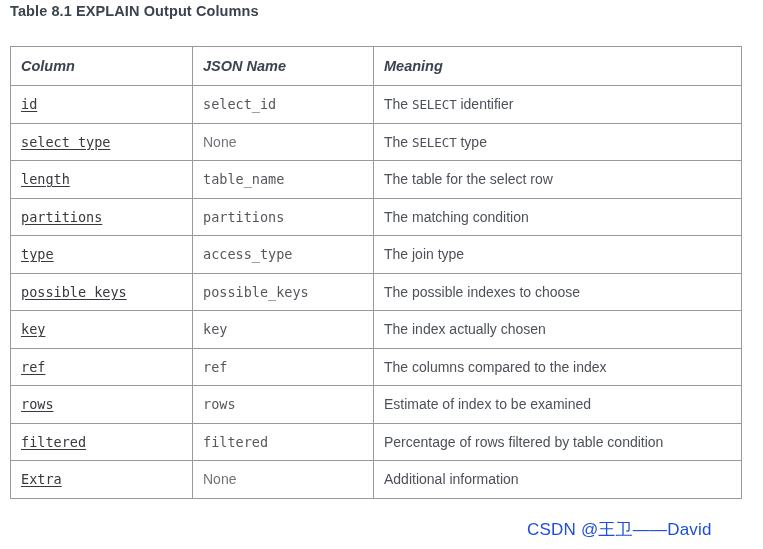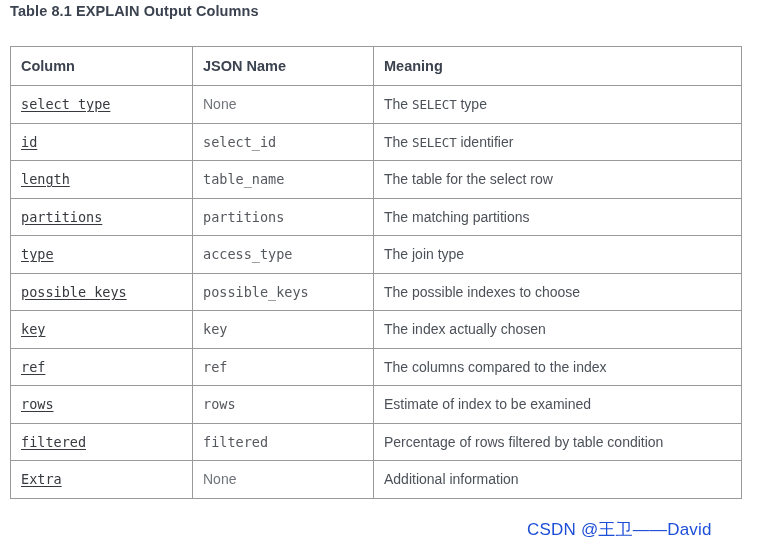--- a/index.html
+++ b/index.html
@@ -55,20 +55,21 @@
   }
   .col-1 { width: 182px; }
   .col-2 { width: 181px; }
   .col-3 { width: 368px; }
 
   .explain-table thead th {
     height: 39px;
     font-size: 14.5px;
     font-weight: bold;
     color: #3c4350;
+    font-style: italic;
   }
 
   
   .col-link {
     font-family: "DejaVu Sans Mono", "Liberation Mono", monospace;
     font-size: 13.5px;
     color: #36393e;
     text-decoration: underline;
     text-underline-offset: 2px;
     cursor: pointer;
@@ -129,38 +130,38 @@
     </colgroup>
     <thead>
       <tr>
         <th>Column</th>
         <th>JSON Name</th>
         <th>Meaning</th>
       </tr>
     </thead>
     <tbody id="table-body">
         <tr>
+          <td><a class="col-link">id</a></td>
+          <td><span class="json-name">select_id</span></td>
+          <td class="meaning"><span>The </span><code>SELECT</code><span> identifier</span></td>
+        </tr>
+        <tr>
           <td><a class="col-link">select type</a></td>
           <td><span class="json-none">None</span></td>
           <td class="meaning"><span>The </span><code>SELECT</code><span> type</span></td>
         </tr>
         <tr>
-          <td><a class="col-link">id</a></td>
-          <td><span class="json-name">select_id</span></td>
-          <td class="meaning"><span>The </span><code>SELECT</code><span> identifier</span></td>
-        </tr>
-        <tr>
           <td><a class="col-link">length</a></td>
           <td><span class="json-name">table_name</span></td>
           <td class="meaning"><span>The table for the select row</span></td>
         </tr>
         <tr>
           <td><a class="col-link">partitions</a></td>
           <td><span class="json-name">partitions</span></td>
-          <td class="meaning"><span>The matching partitions</span></td>
+          <td class="meaning"><span>The matching condition</span></td>
         </tr>
         <tr>
           <td><a class="col-link">type</a></td>
           <td><span class="json-name">access_type</span></td>
           <td class="meaning"><span>The join type</span></td>
         </tr>
         <tr>
           <td><a class="col-link">possible keys</a></td>
           <td><span class="json-name">possible_keys</span></td>
           <td class="meaning"><span>The possible indexes to choose</span></td>

